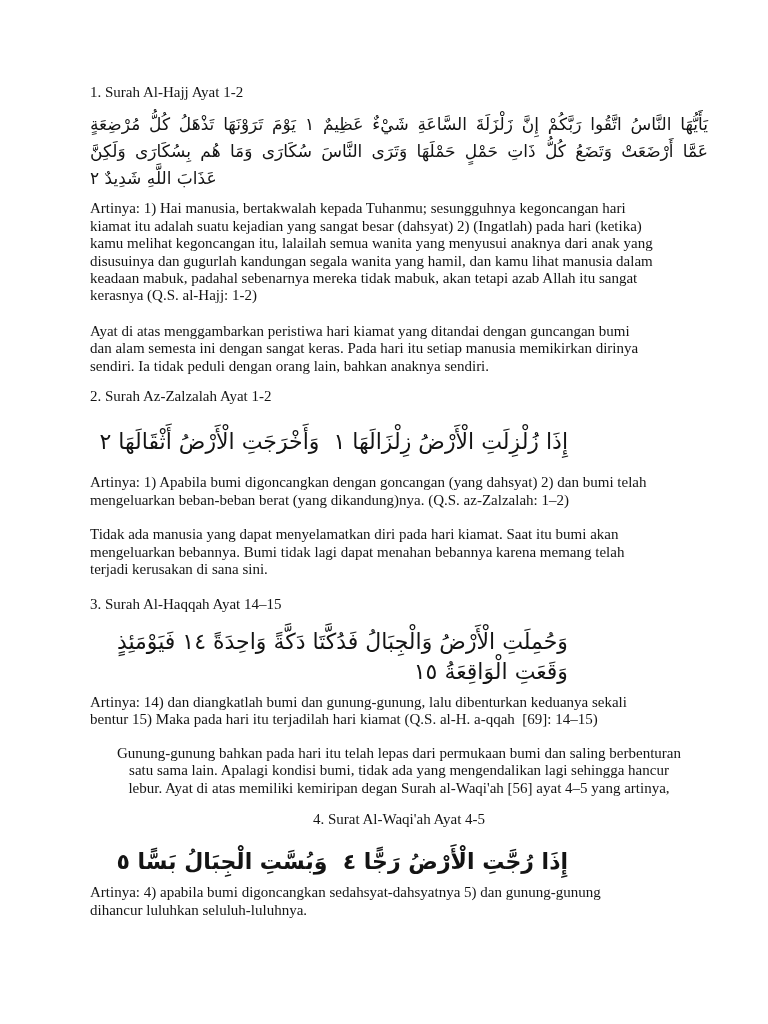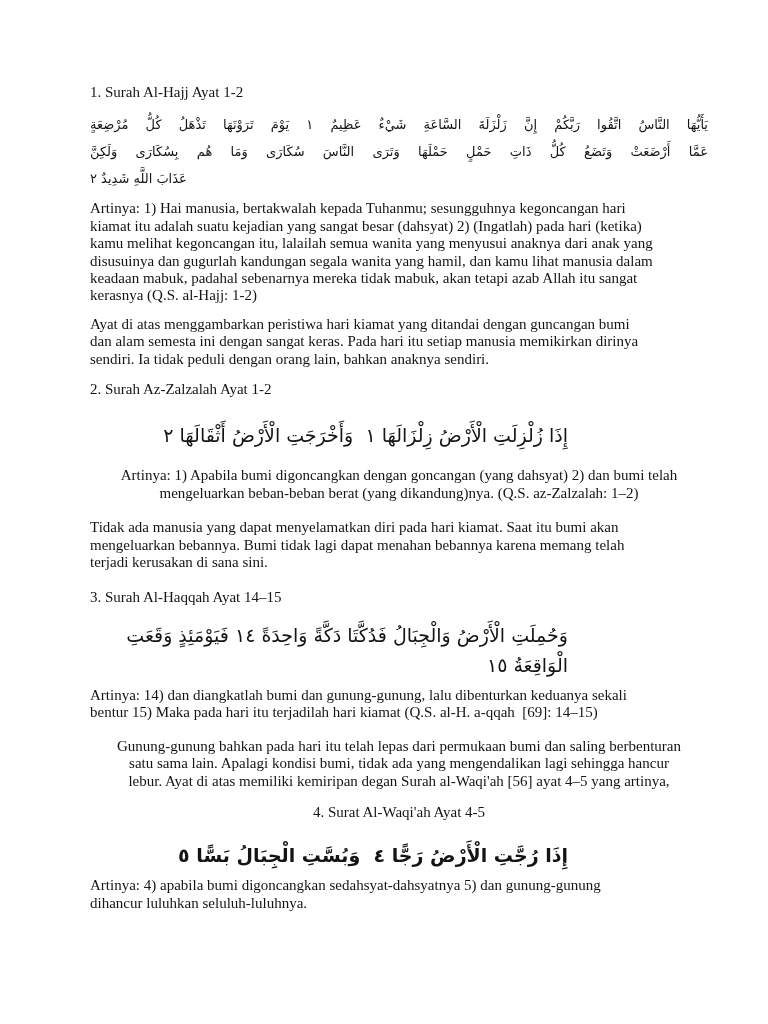--- a/index.html
+++ b/index.html
@@ -23,40 +23,40 @@
   .heading { white-space: pre-line; }
   .para { white-space: pre-line; }
 
   
   .arabic {
     font-family: "DejaVu Sans", sans-serif;
     direction: rtl;
     color: #141414;
   }
   .arabic-multi {
-    font-size: 13px;
+    font-size: 17px;
     line-height: 27px;
   }
   .ar-justify { text-align: justify; text-align-last: justify; }
   .ar-left { text-align: left; text-align-last: left; }
   .arabic-single {
-    font-size: 19px;
+    font-size: 22px;
     line-height: 30px;
     text-align: right;
     padding-right: 140px;
   }
 
   
   .mt-h1  { margin-top: 0; }
   .mt-ar1 { margin-top: 10px; }
   .mt-t1  { margin-top: 8px; }
-  .mt-c1  { margin-top: 11px; }
+  .mt-c1  { margin-top: 18px; }
   .mt-h2  { margin-top: 13px; }
   .mt-ar2 { margin-top: 22px; }
-  .mt-t2  { margin-top: 17px; text-align: center; }
+  .mt-t2  { margin-top: 17px; }
   .mt-c2  { margin-top: 17px; }
   .mt-h3  { margin-top: 17px; }
   .mt-ar3 { margin-top: 14px; }
   .mt-t3  { margin-top: 7px; }
   .mt-c3  { margin-top: 16px; text-align: center; }
   .mt-h4  { margin-top: 14px; text-align: center; }
   .mt-ar4 { margin-top: 19px; font-weight: bold; }
   .mt-t4  { margin-top: 7px; }
 </style>
 </head>

